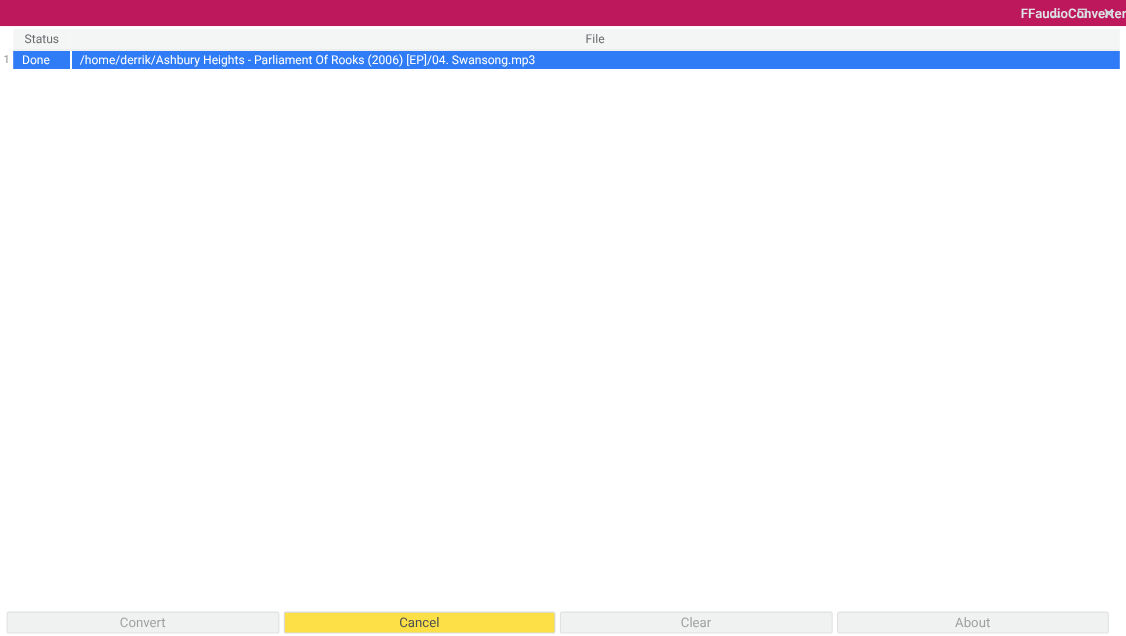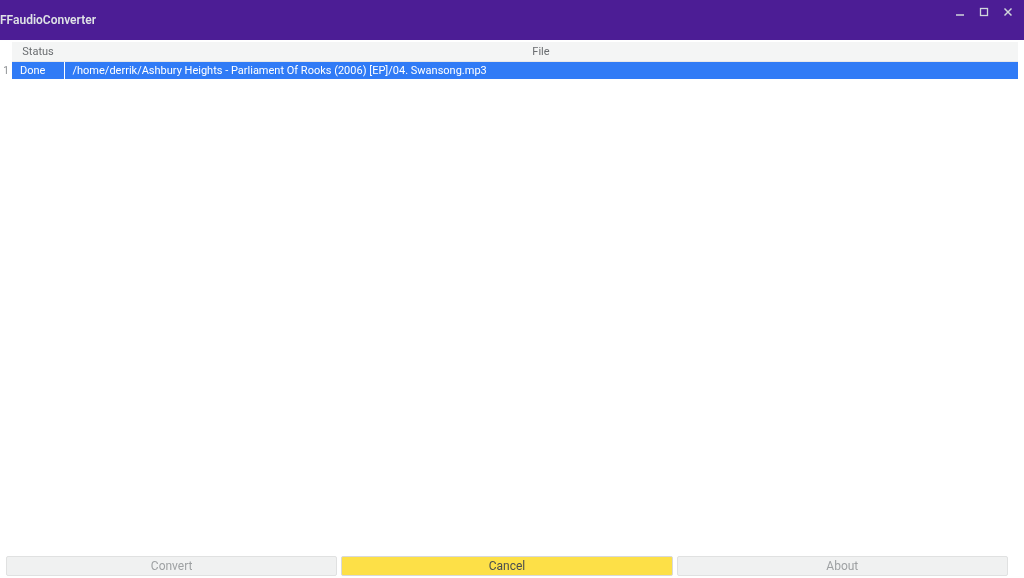--- a/index.html
+++ b/index.html
@@ -13,26 +13,26 @@
       font-size: 12px;
       background: #ffffff;
       width: 1024px;
       height: 578px;
       overflow: hidden;
       display: flex;
       flex-direction: column;
     }
 
     .titlebar {
-      height: 40px;
-      background: #4c1d95;
+      height: 24px;
+      background: #be185d;
       color: #dfe3e6;
       display: flex;
       align-items: center;
-      justify-content: flex-start;
+      justify-content: flex-end;
       position: relative;
       flex-shrink: 0;
       font-size: 12px;
       font-weight: 600;
     }
 
     .titlebar-title {
       font-weight: 600;
     }
 
@@ -208,15 +208,16 @@
           <td class="status-cell">Done</td>
           <td>/home/derrik/Ashbury Heights - Parliament Of Rooks (2006) [EP]/04. Swansong.mp3</td>
         </tr>
       </tbody>
     </table>
   </div>
 
   <div class="footer">
     <button>Convert</button>
     <button class="enabled">Cancel</button>
+    <button>Clear</button>
     <button>About</button>
   </div>
 </div>
 
 </body></html>

